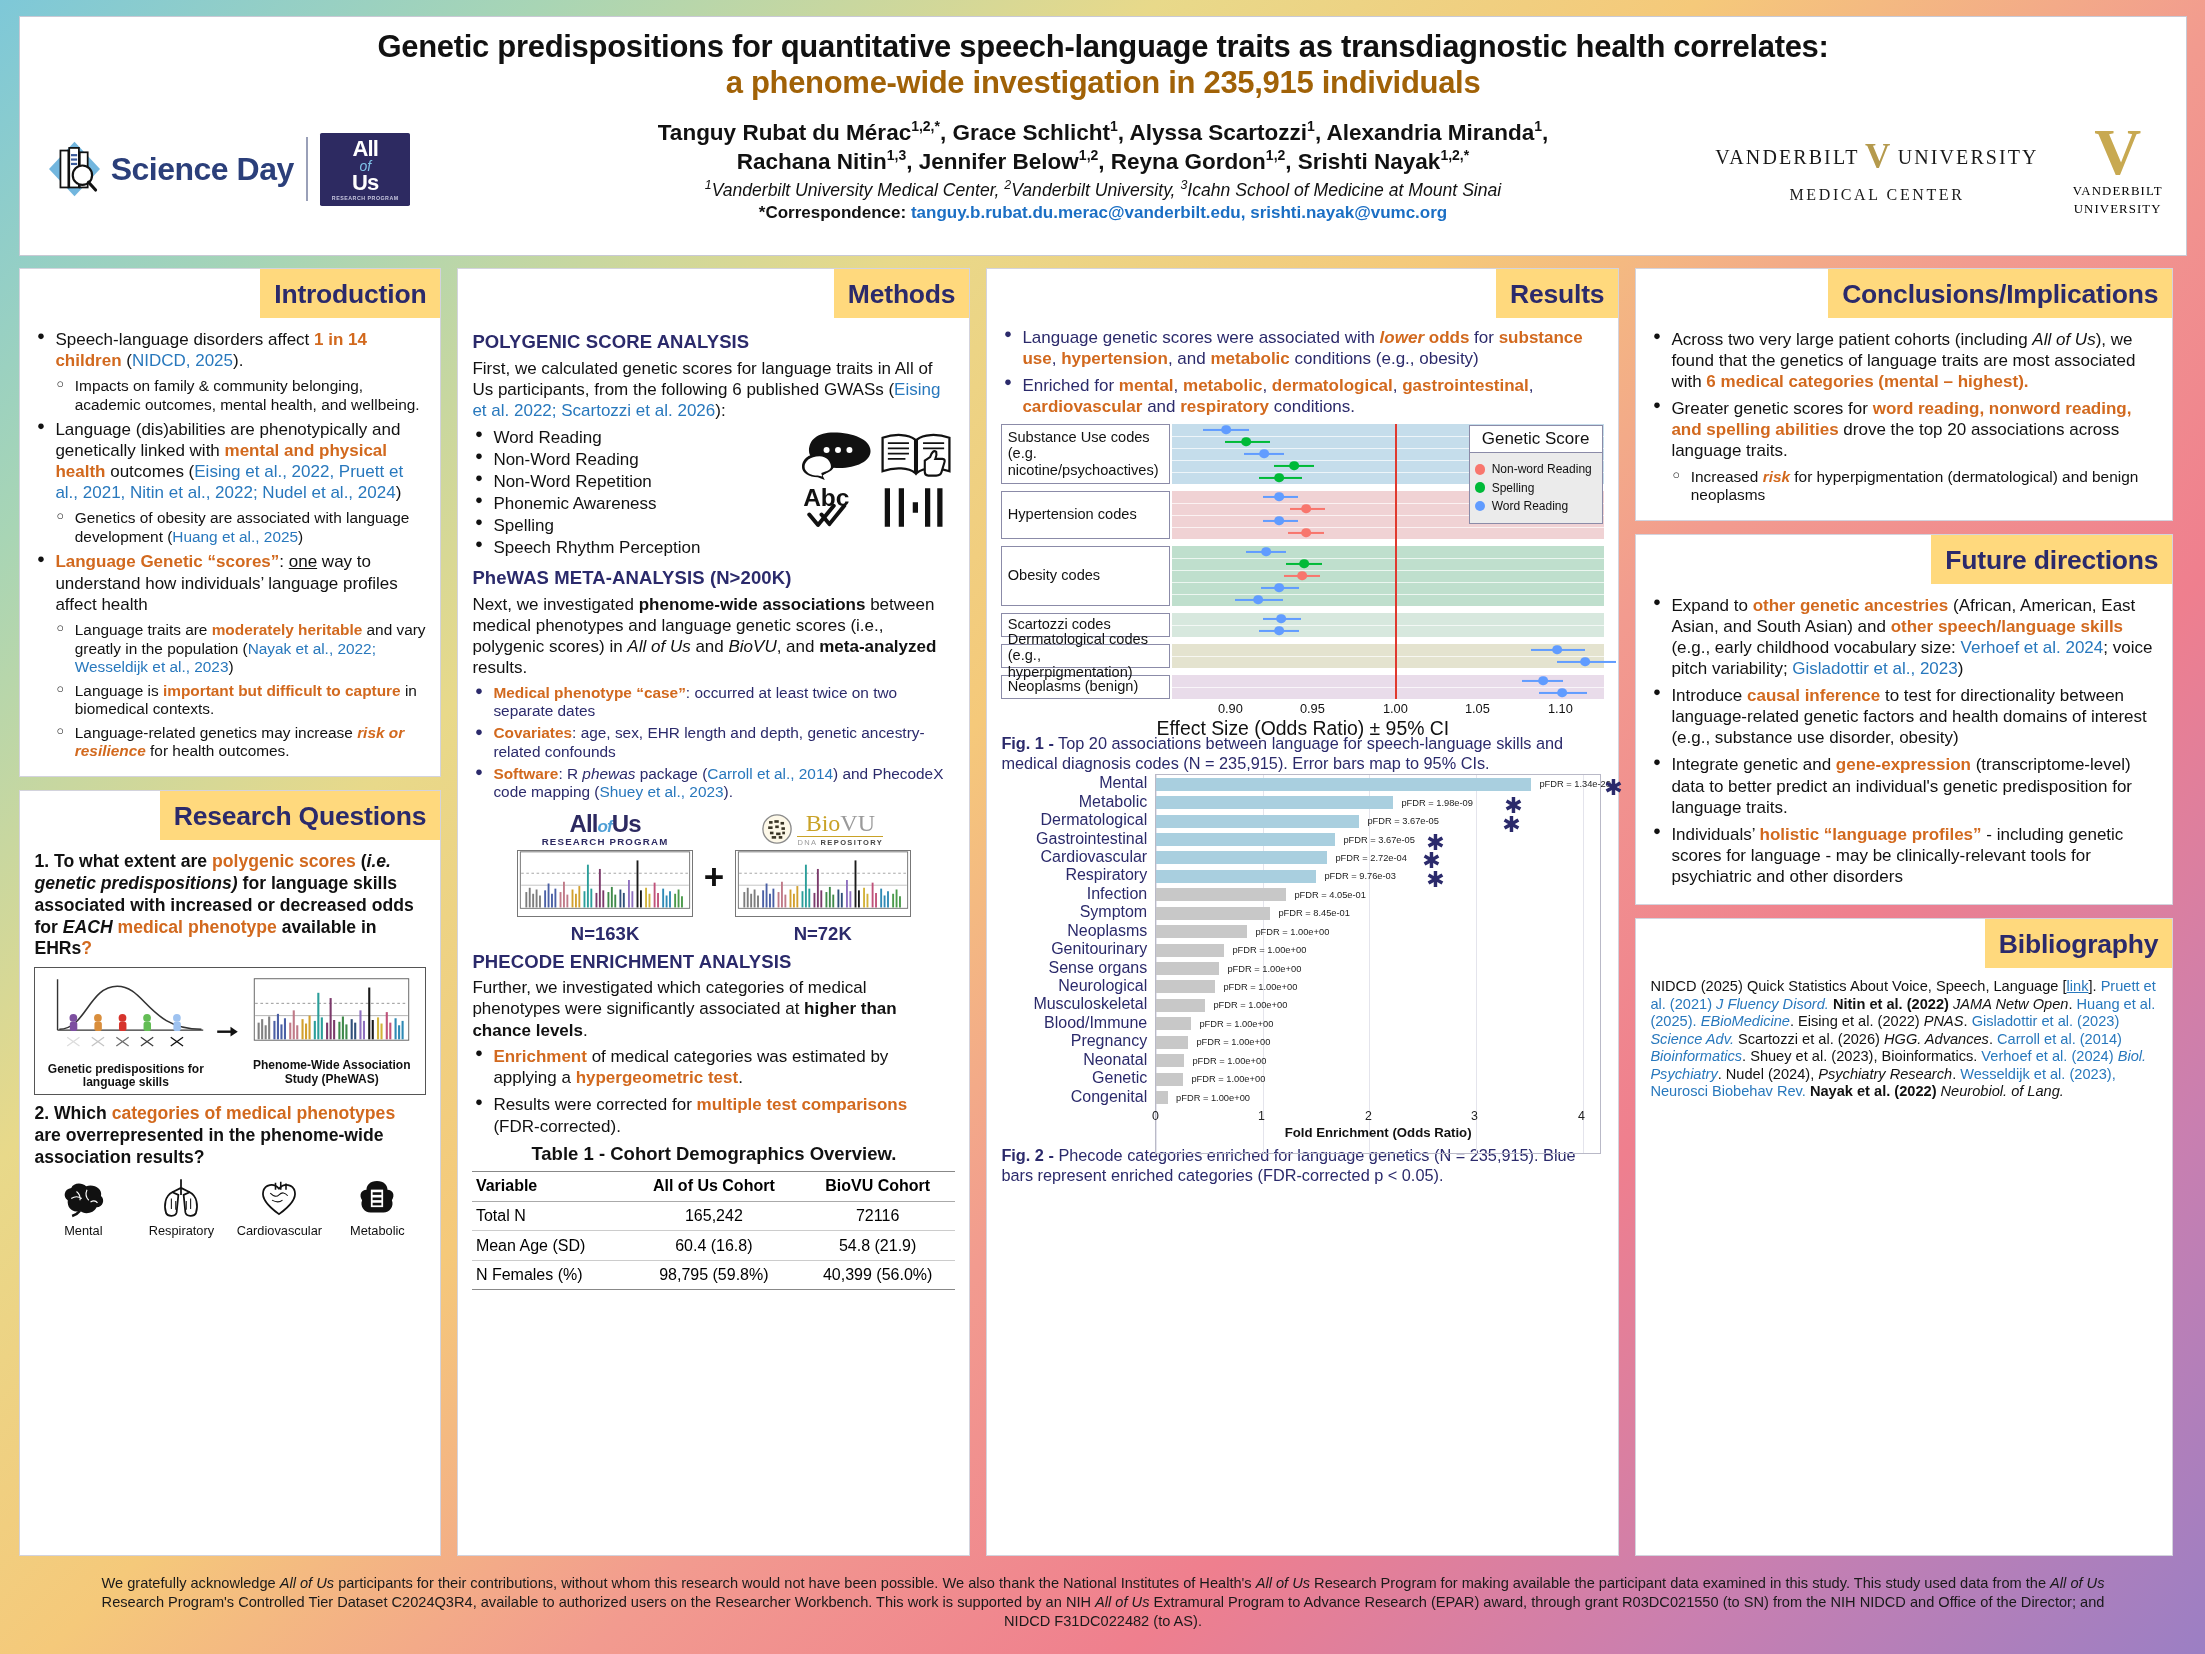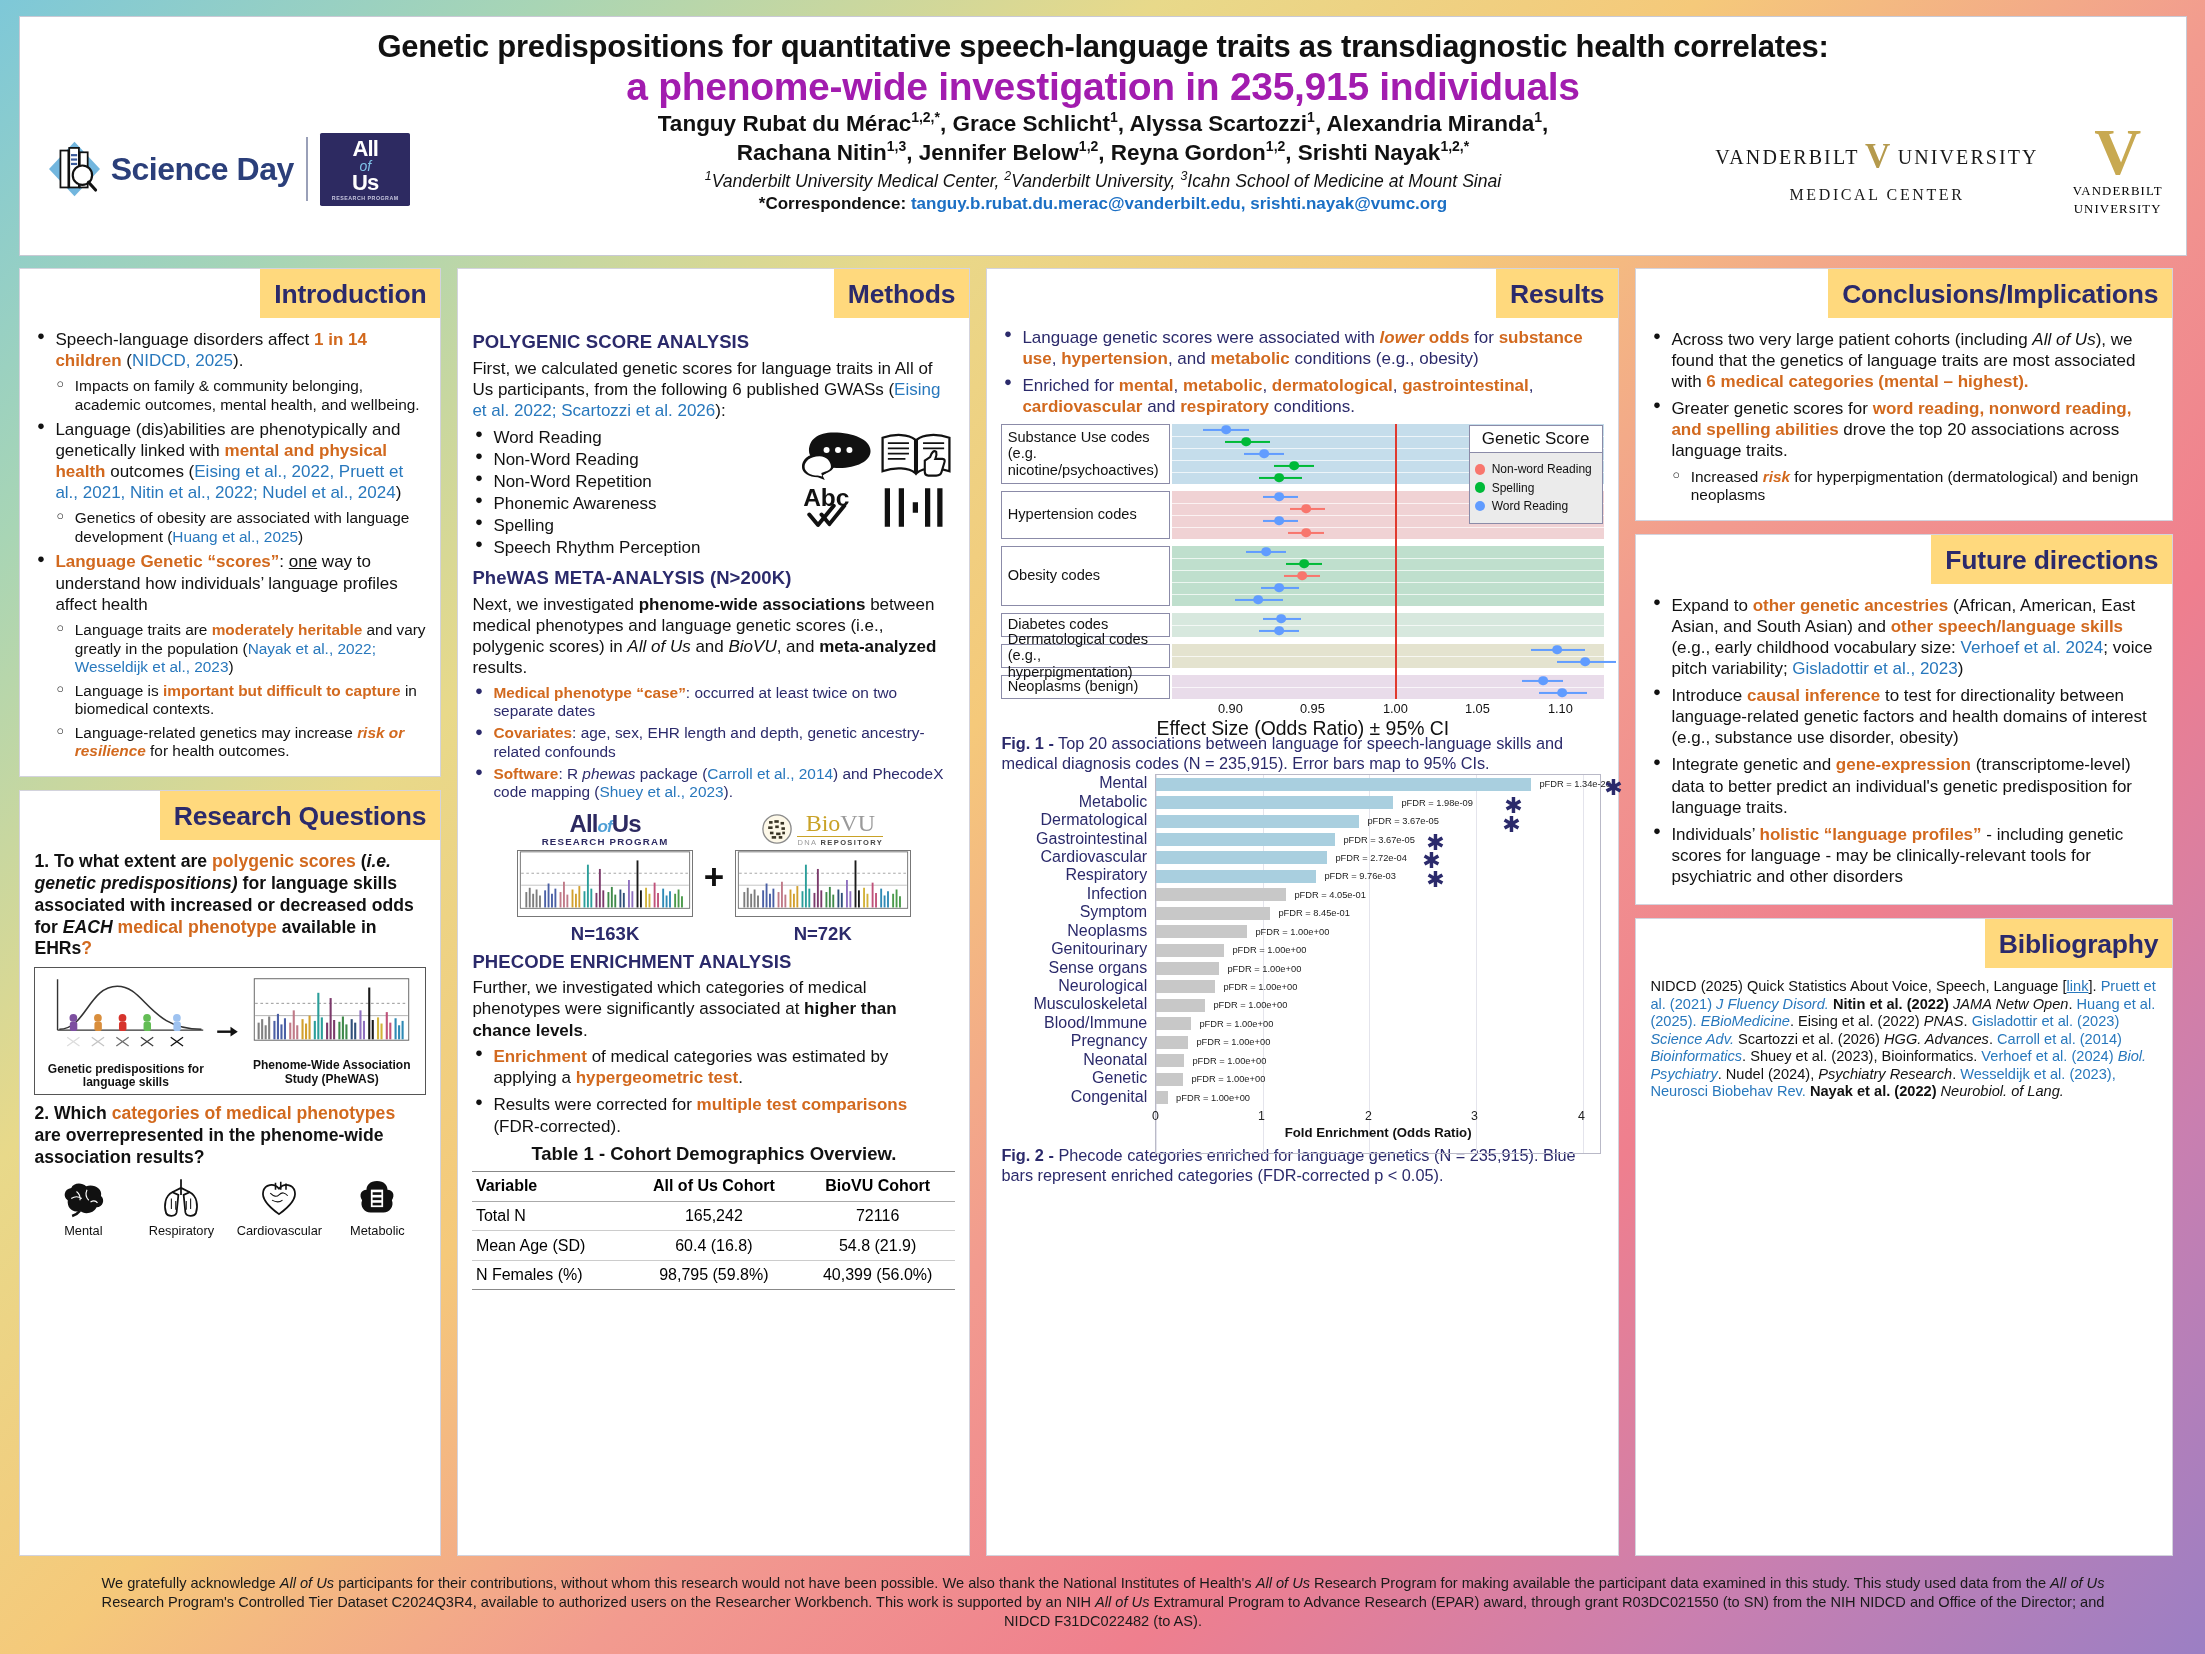--- a/index.html
+++ b/index.html
@@ -12,21 +12,21 @@
     overflow: hidden;
   }
   .poster { position: absolute; inset: 0; padding: 16px 19.4px; display: flex; flex-direction: column; }
 
   
   .header {
     background: #ffffff; border: 1.8px solid #c9c9d4;
     padding: 12.4px 19.4px 8.8px 19.4px; position: relative; flex: 0 0 auto; height: 240px;
   }
   .title-line1 { font-size: 31px; font-weight: bold; text-align: center; color: #111; letter-spacing: -0.3px; line-height: 1.14; }
-  .title-line2 { font-size: 39px; font-weight: bold; text-align: center; color: #a21caf; letter-spacing: -0.3px; line-height: 1.14; margin-bottom: 0; }
+  .title-line2 { font-size: 31px; font-weight: bold; text-align: center; color: #a16207; letter-spacing: -0.3px; line-height: 1.14; margin-bottom: 18px; }
   .authors { font-size: 22.5px; font-weight: bold; text-align: center; color: #111; line-height: 1.26; }
   .authors sup { font-size: 14px; font-weight: bold; }
   .affil { font-size: 17.6px; font-style: italic; text-align: center; color: #111; margin-top: 1.8px; }
   .affil sup { font-size: 12.4px; }
   .corr { font-size: 17px; text-align: center; margin-top: 2.6px; font-weight: bold; color: #111; }
   .corr .mail { color: #1b6fc4; font-weight: bold; }
 
   .hdr-left { position: absolute; left: 26.5px; top: 116px; display: flex; align-items: center; gap: 12.4px; }
   .hdr-right { position: absolute; right: 23px; top: 108px; display: flex; align-items: center; gap: 34px; }
 
@@ -698,21 +698,21 @@
           <ul class="res-bullets" id="res-bullets">
               <li>Language genetic scores were associated with <span class="oi">lower</span> <span class="o">odds</span> for <span class="o">substance use</span>, <span class="o">hypertension</span>, and <span class="o">metabolic</span> conditions (e.g., obesity)</li>
               <li>Enriched for <span class="o">mental</span>, <span class="o">metabolic</span>, <span class="o">dermatological</span>, <span class="o">gastrointestinal</span>, <span class="o">cardiovascular</span> and <span class="o">respiratory</span> conditions.</li>
             </ul>
 
           <div class="forest">
             <div class="f-labels" id="f-labels">
                 <div class="f-lbl" style="height: 60px; margin-bottom: 7px;">Substance Use codes (e.g. nicotine/psychoactives)</div>
                 <div class="f-lbl" style="height: 48px; margin-bottom: 7px;">Hypertension codes</div>
                 <div class="f-lbl" style="height: 60px; margin-bottom: 7px;">Obesity codes</div>
-                <div class="f-lbl" style="height: 24px; margin-bottom: 7px;">Diabetes codes</div>
+                <div class="f-lbl" style="height: 24px; margin-bottom: 7px;">Scartozzi codes</div>
                 <div class="f-lbl" style="height: 24px; margin-bottom: 7px;">Dermatological codes (e.g., hyperpigmentation)</div>
                 <div class="f-lbl" style="height: 24px;">Neoplasms (benign)</div>
               </div>
             <div class="f-panel" id="f-panel">
                 <div class="f-grid" style="left: 58px;"></div>
                 <div class="f-grid" style="left: 140px;"></div>
                 <div class="f-grid" style="left: 223px;"></div>
                 <div class="f-grid" style="left: 305px;"></div>
                 <div class="f-grid" style="left: 388px;"></div>
                 <div class="f-band" style="top: 0px; height: 60px; background: rgb(197, 221, 235);"></div>

